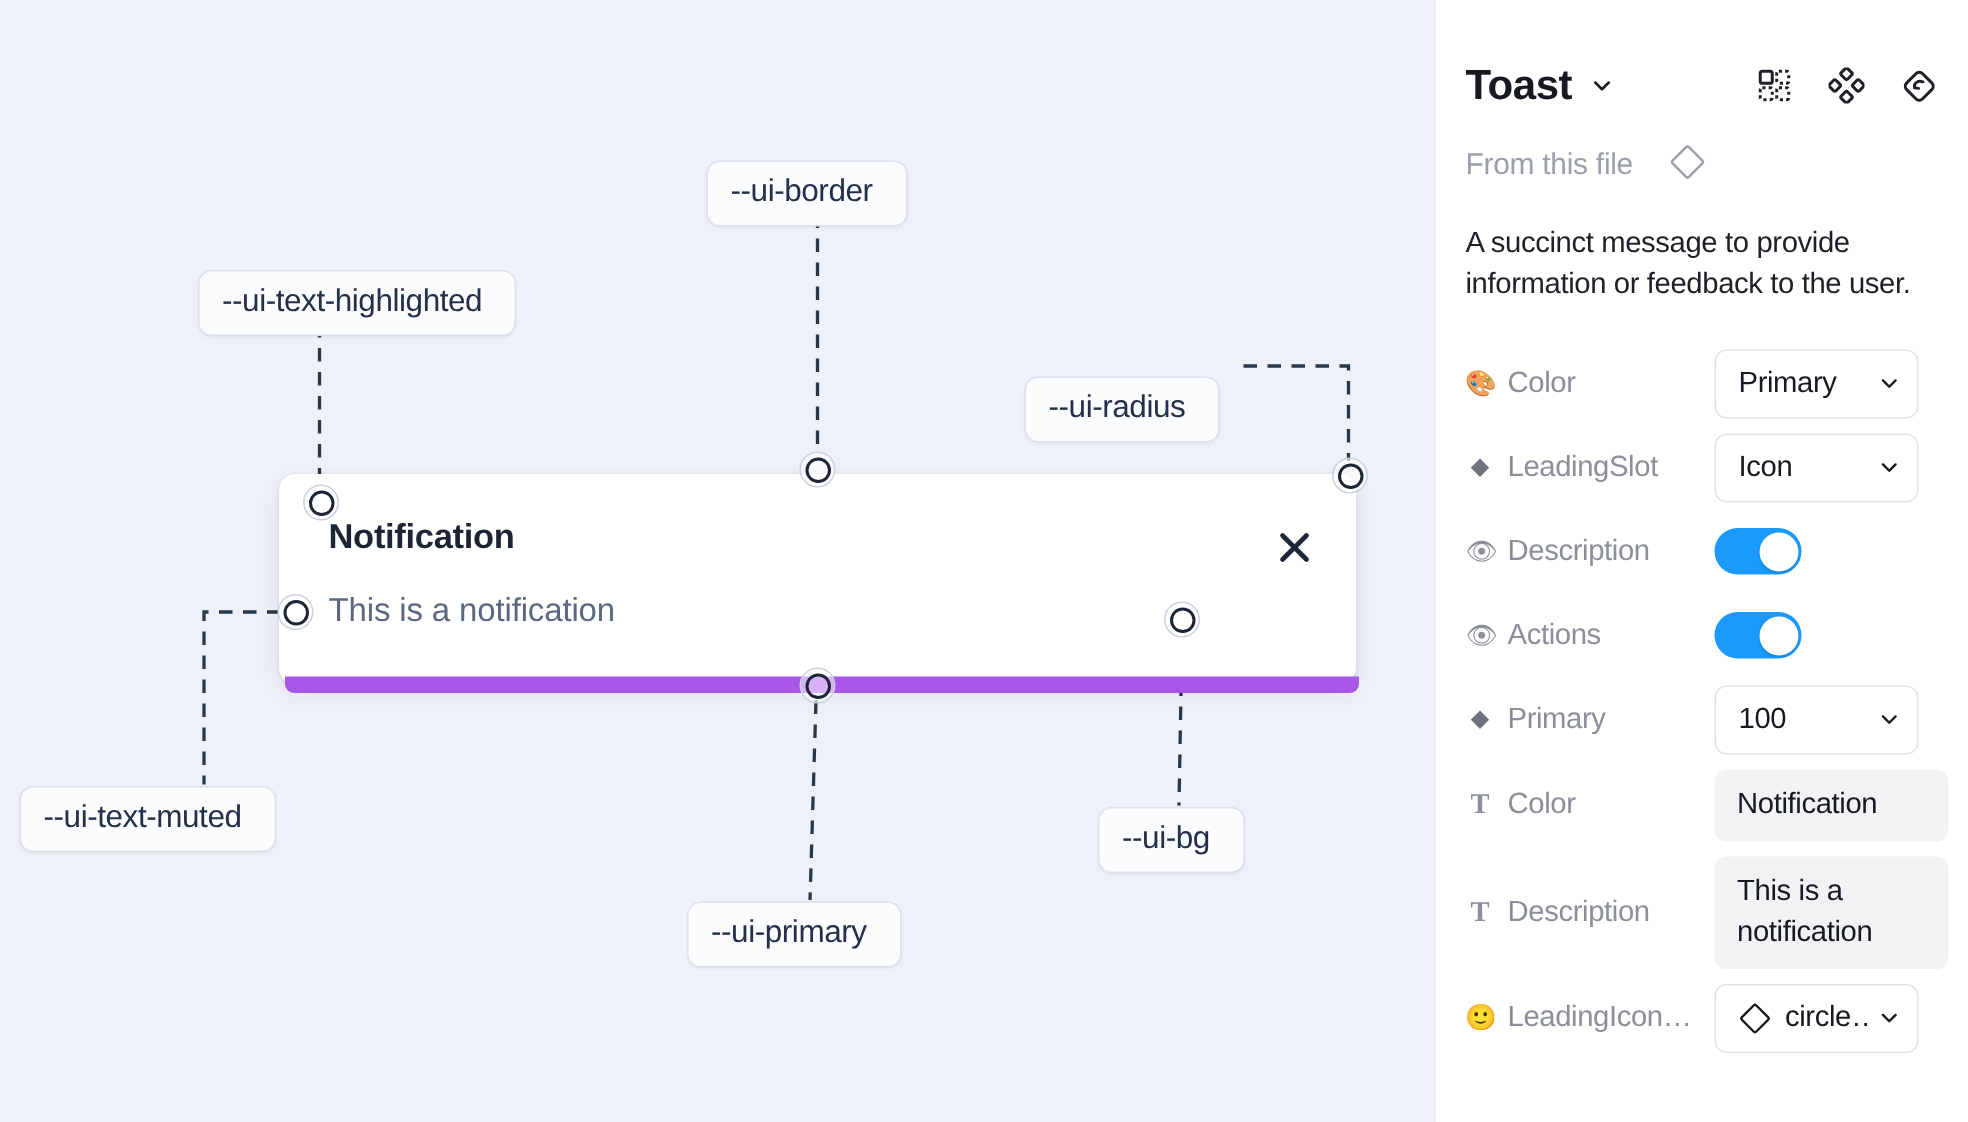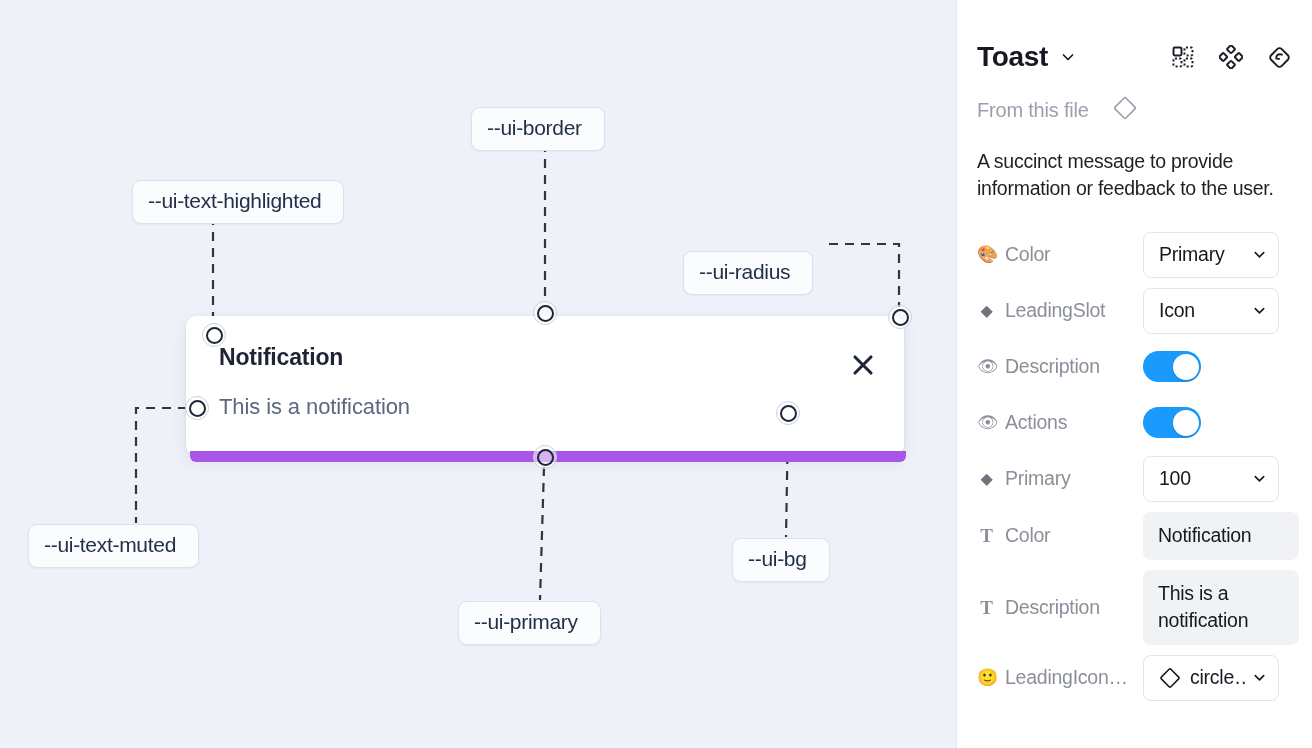--- a/index.html
+++ b/index.html
@@ -213,21 +213,21 @@
         <svg width="26" height="26" viewBox="0 0 26 26" fill="none">
           <path d="M5 5 L21 21 M21 5 L5 21" stroke="#1d2637" stroke-width="3.1" stroke-linecap="round"></path>
         </svg>
       </div>
     </div>
     <div class="toast-progress"></div>
 
     <div class="token-pill" style="left:84px;  top:180px;margin-left:48px;">--ui-text-highlighted</div>
     <div class="token-pill" style="left:471px; top:107px;">--ui-border</div>
     <div class="token-pill" style="left:683px; top:227px;margin-top:24px;">--ui-radius</div>
-    <div class="token-pill" style="left:28px;  top:524px;">--ui-text-muted</div>
+    <div class="token-pill" style="left:13px;  top:524px;">--ui-text-muted</div>
     <div class="token-pill" style="left:732px; top:538px;">--ui-bg</div>
     <div class="token-pill" style="left:458px; top:601px;">--ui-primary</div>
 
     <div class="anchor" style="left:202px; top:323px;"></div>
     <div class="anchor" style="left:533px; top:301px;"></div>
     <div class="anchor" style="left:888px; top:305px;"></div>
     <div class="anchor" style="left:185px; top:396px;"></div>
     <div class="anchor" style="left:533px; top:445px;"></div>
     <div class="anchor" style="left:776px; top:401px;"></div>
   </div>

